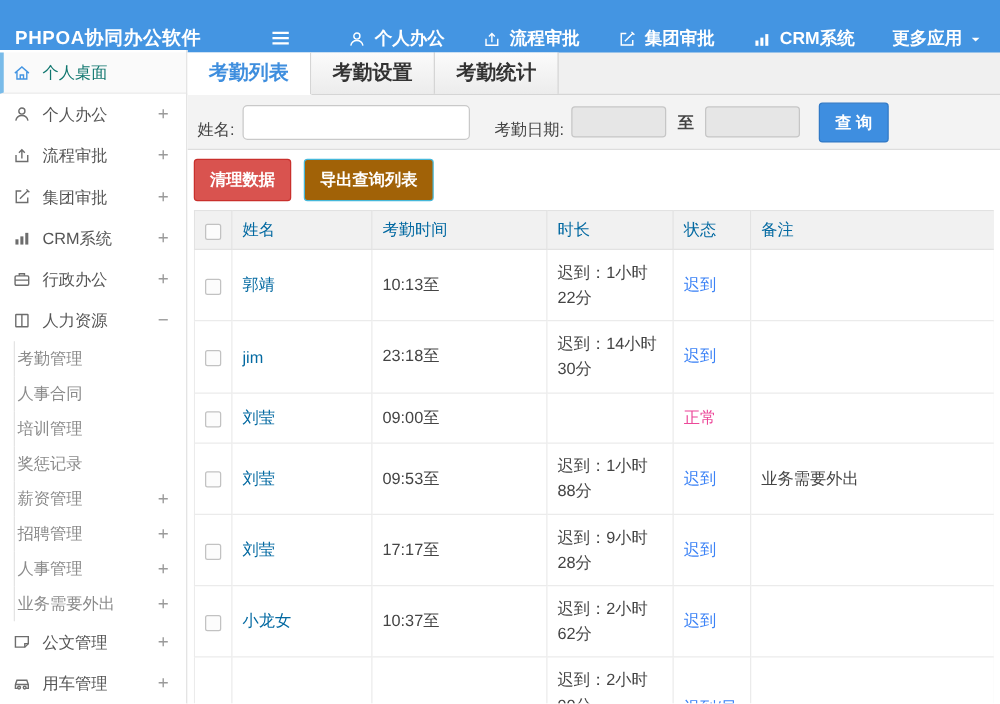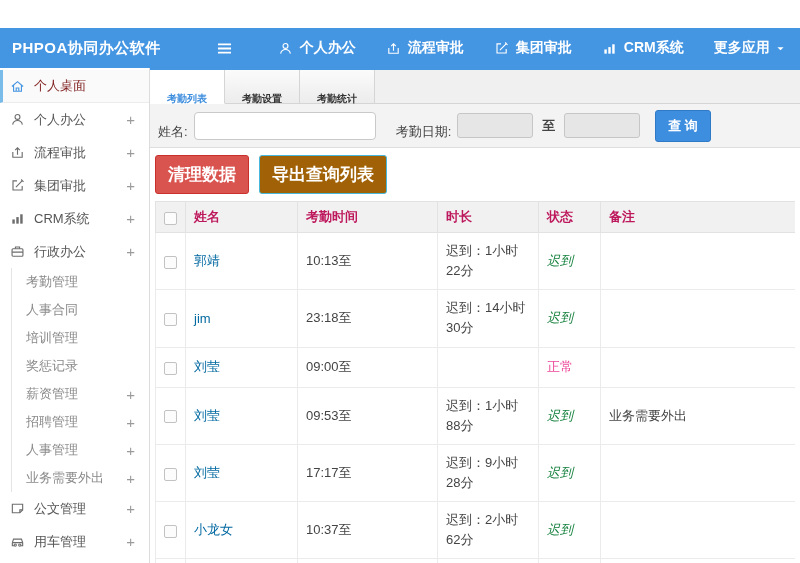--- a/index.html
+++ b/index.html
@@ -1,21 +1,21 @@
 <!DOCTYPE html>
 <html><head>
 <meta charset="utf-8">
 <style>
   * { margin:0; padding:0; box-sizing:border-box; }
   html,body { width:800px; height:563px; overflow:hidden; background:#fff;
     font-family:"Liberation Sans", sans-serif; }
   .app { width:800px; height:563px; display:flex; flex-direction:column; overflow:hidden; }
 
   
-  .topbar { height:40px; background:#4495e2; display:flex; align-items:center; color:#fff; flex:0 0 40px;margin-top:28px; }
+  .topbar { height:40px; background:#4495e2; display:flex; align-items:flex-end; color:#fff; flex:0 0 40px; }
   .logo { font-size:15px; font-weight:bold; padding:0 12px; letter-spacing:.5px; white-space:nowrap; }
   .menu-btn { margin-left:42px; display:flex; align-items:center; cursor:pointer; }
   .topnav { display:flex; align-items:center; margin-left:14px; }
   .nav-item { display:flex; align-items:center; gap:7px; color:#fff; font-size:14px; font-weight:bold;
     margin-left:30px; cursor:pointer; text-decoration:none; white-space:nowrap; }
   .nav-item .ic { display:inline-flex; }
   .nav-item .ic:empty { display:none; }
   .nav-item .caret { display:inline-flex; margin-left:-2px; }
 
   
@@ -23,64 +23,64 @@
 
   
   .sidebar { width:150px; flex:0 0 150px; background:#fff; border-right:1px solid #dcdcdc;
     padding-top:2px; overflow:hidden; }
   .side-item { height:33px; display:flex; align-items:center; padding:0 14px 0 10px;
     color:#555; font-size:13px; position:relative; cursor:pointer; }
   .side-item .ic { width:16px; display:inline-flex; margin-right:8px; color:#6d6d6d; }
   .side-item .ic:empty { display:none; }
   .side-item .lbl { white-space:nowrap; }
   .side-item .suffix { margin-left:auto; color:#9a9a9a; font-size:15px; font-weight:normal; }
-  .side-item.sub { height:28px; padding-left:26px; color:#8a8a8a; }
+  .side-item.sub { height:28px; padding-left:14px; color:#8a8a8a; }
   .side-item.sub::before { content:''; position:absolute; left:11px; top:0; bottom:0; width:1px; background:#e4e4e4; }
   .side-item.active { background:#fafafa; border-left:3px solid #79bbe9; padding-left:7px;
-    border-bottom:1px solid #ececec; color:#7f1d1d; }
+    border-bottom:1px solid #ececec; color:#0f766e; }
   .side-item.active .ic { color:#4495e2; }
 
   
   .main { flex:1; display:flex; flex-direction:column; overflow:hidden; background:#fff; }
 
   .tabstrip { border-top:2px solid #4495e2; background:#f0f0f0; border-bottom:1px solid #d5d5d5;
     display:flex; height:36px; flex:0 0 36px; }
-  .tab { padding:12px 17px; line-height:33px; font-size:10px; font-weight:bold; color:#333;
+  .tab { padding:0 17px; line-height:33px; font-size:16px; font-weight:bold; color:#333;
     border-right:1px solid #d5d5d5; background:linear-gradient(#fbfbfb,#ececec); cursor:pointer; white-space:nowrap; }
   .tab.active { background:#fff; color:#3e8ede; border-left:1px solid #d5d5d5; margin-left:-1px;
     margin-bottom:-1px; border-bottom:1px solid #fff; }
   .tab:first-child { border-left:none; margin-left:0; }
 
   .filterbar { height:44px; flex:0 0 44px; background:#f3f3f3; border-bottom:1px solid #ddd;
     display:flex; align-items:center; padding:0 8px; font-size:13px; color:#444; }
   .filterbar label { font-weight:normal; margin-right:6px; white-space:nowrap;margin-top:12px; }
   .in-name { width:182px; height:28px; border:1px solid #c9c9c9; border-radius:4px; padding:0 8px;
     font-size:13px; background:#fff; outline:none; }
   .lbl-date { margin-left:20px; }
   .in-date { width:76px; height:25px; border:1px solid #c6c6c6; border-radius:3px; background:#e6e6e6;
     padding:0 6px; font-size:13px; outline:none; }
   .to-sep { margin:0 9px; font-weight:bold; }
   .btn-search { margin-left:15px; background:#3e8ee0; color:#fff; border:1px solid #3079c6;
     border-radius:3px; font-size:13px; font-weight:bold; padding:6px 12px; cursor:pointer; white-space:nowrap; }
 
   .actionbar { padding:7px 5px; background:#fff; display:flex; align-items:center; }
-  .btn { border-radius:3px; font-size:17px; font-weight:bold; color:#fff; padding:7px 12px;
+  .btn { border-radius:3px; font-size:13px; font-weight:bold; color:#fff; padding:7px 12px;
     cursor:pointer; white-space:nowrap; }
   .btn-danger { background:#d9534f; border:1px solid #c9302c; }
   .btn-info { background:#a16207; border:1px solid #46b8da; margin-left:10px; }
 
   .tablewrap { margin:0 5px; flex:1; overflow:hidden; }
   table { width:640px; border-collapse:collapse; table-layout:fixed; font-size:13px; }
   th { background:#f1f1f1; border:1px solid #e2e2e2; height:31px; text-align:left;
-    padding:0 8px; color:#be185d; font-weight:bold; }
+    padding:0 8px; color:#0369a1; font-weight:normal; }
   td { border:1px solid #ebebeb; padding:8px; color:#444; vertical-align:middle; height:40px; }
   td.c, th.c { text-align:center; padding:0; }
   a.name { color:#0369a1; text-decoration:none; cursor:pointer; }
   td.status { color:#ec4899; }
-  td.status.red { color:#15803d;font-style:italic; }
+  td.status.red { color:#3b82f6; }
   td.dur { white-space:pre-line; line-height:1.55; }
   .cb { display:inline-block; width:13px; height:13px; border:1px solid #c2c2c2; border-radius:2px;
     background:#fcfcfc; vertical-align:middle; cursor:pointer; }
 </style>
 </head>
 <body>
 
 <div class="app">
 
   <div class="topbar">
@@ -213,20 +213,30 @@
           <span class="ic">
             <svg width="15" height="15" viewBox="0 0 16 16" fill="none" stroke="currentColor" stroke-width="1.2">
               <rect x="2.2" y="5" width="11.6" height="8" rx="1"></rect>
               <path d="M5.8 5V3.2h4.4V5M2.2 8.6h11.6"></path>
             </svg>
           </span>
           <span class="lbl">行政办公</span>
           <span class="suffix">+</span>
         </div>
 
+        <div class="side-item">
+          <span class="ic">
+            <svg width="15" height="15" viewBox="0 0 16 16" fill="none" stroke="currentColor" stroke-width="1.2">
+              <rect x="2.8" y="2.8" width="10.4" height="10.4" rx="0.5"></rect>
+              <path d="M8 2.8v10.4"></path>
+            </svg>
+          </span>
+          <span class="lbl">人力资源</span>
+          <span class="suffix">−</span>
+        </div>
 
         <div class="side-item sub">
 
           <span class="lbl">考勤管理</span>
           <span class="suffix"></span>
         </div>
 
         <div class="side-item sub">
 
           <span class="lbl">人事合同</span>

